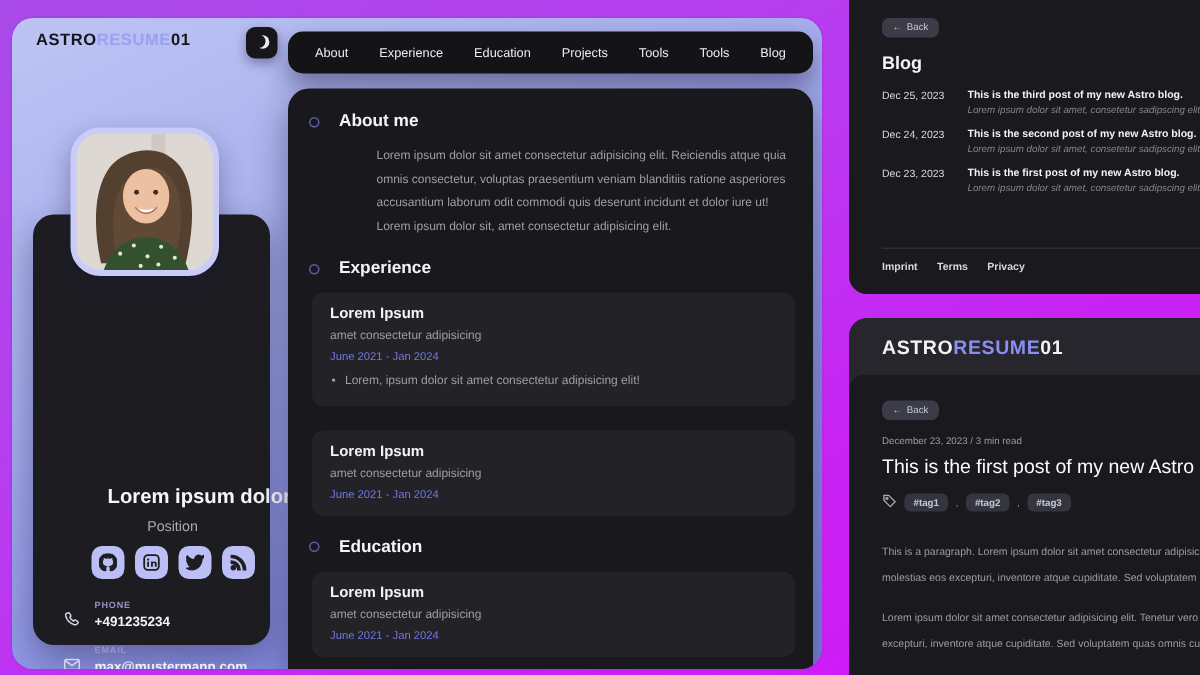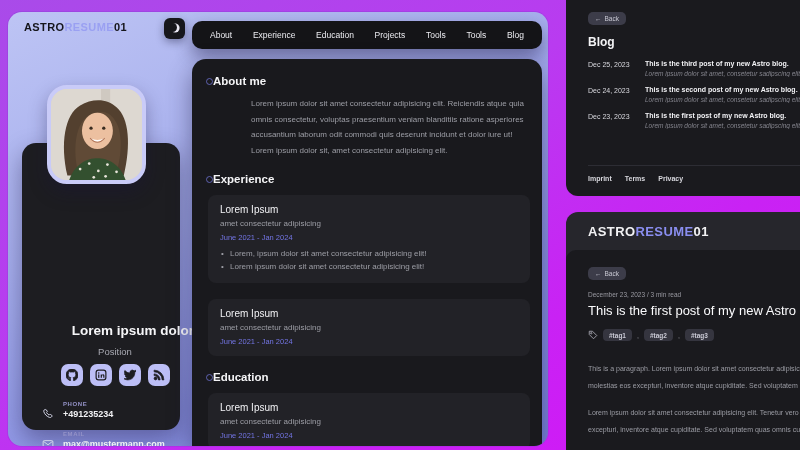--- a/index.html
+++ b/index.html
@@ -27,28 +27,28 @@
     border-radius:50%; box-shadow:2.6px .5px 0 0 #eceaf5; }
 
   .nav{ position:absolute; left:184px; top:9px; right:6px; height:28px;
     background:#141417; border-radius:10px; display:flex; align-items:center;
     justify-content:space-between; padding:0 18px; box-shadow:0 8px 18px rgba(25,20,60,.45); }
   .nav-item{ font-size:8.5px; color:#ececf1; cursor:pointer; white-space:nowrap; }
 
   .content{ position:absolute; left:184px; top:47px; right:6px; bottom:0;
     background:#19191d; border-radius:14px 14px 0 0; padding:16px 10px 0 14px;
     overflow:hidden; box-shadow:0 10px 24px rgba(25,20,60,.45); }
-  .sec-head{ display:flex; align-items:center; gap:0; margin:0 0 9px 0; }
+  .sec-head{ display:flex; align-items:center; gap:13px; margin:0 0 9px 0; }
   .sec-ring{ width:7px; height:7px; border:1.5px solid #7276d9; border-radius:50%;
     display:inline-block; opacity:.75; }
   .sec-title{ font-size:11.5px; font-weight:bold; color:#f4f4f6; }
   .about-text{ font-size:8px; line-height:15.5px; color:#9d9ea6; padding-right:4px;margin-left:45px; }
   .sec-gap{ margin-top:15px; }
   .xcard{ background:#222227; border-radius:8px; padding:9px 12px 10px 12px; margin:10px 2px 12px 2px; }
-  .xtitle{ font-size:10px; font-weight:normal; color:#f2f2f5; }
+  .xtitle{ font-size:10px; font-weight:bold; color:#f2f2f5; }
   .xsub{ font-size:8px; color:#9d9ea6; margin-top:4px; }
   .xdate{ font-size:7.5px; color:#7375e4; margin-top:5px; }
   .xul{ list-style:none; margin-top:6px; }
   .xul li{ font-size:8px; color:#9d9ea6; line-height:12.5px; padding-left:10px; position:relative; }
   .xul li::before{ content:"•"; position:absolute; left:1px; color:#9d9ea6; }
 
   
   .pcard{ position:absolute; left:14px; top:131px; width:158px; height:287px;
     background:#1d1d21; border-radius:14px; box-shadow:0 10px 24px rgba(25,20,60,.4); }
   .photo{ position:absolute; left:39px; top:73px; width:99px; height:99px;
@@ -227,21 +227,20 @@
         <span class="sec-ring"></span>
         <span class="sec-title">Experience</span>
       </div>
 
       <div class="xcard">
         <div class="xtitle">Lorem Ipsum</div>
         <div class="xsub">amet consectetur adipisicing</div>
         <div class="xdate">June 2021 - Jan 2024</div>
         <ul class="xul">
           <li>Lorem, ipsum dolor sit amet consectetur adipisicing elit!</li>
-          <li>Lorem ipsum dolor sit amet consectetur adipisicing elit!</li>
         </ul>
       </div>
 
       <div class="xcard" style="margin-top:16px;">
         <div class="xtitle">Lorem Ipsum</div>
         <div class="xsub">amet consectetur adipisicing</div>
         <div class="xdate">June 2021 - Jan 2024</div>
       </div>
 
       <div class="sec-head sec-gap">

